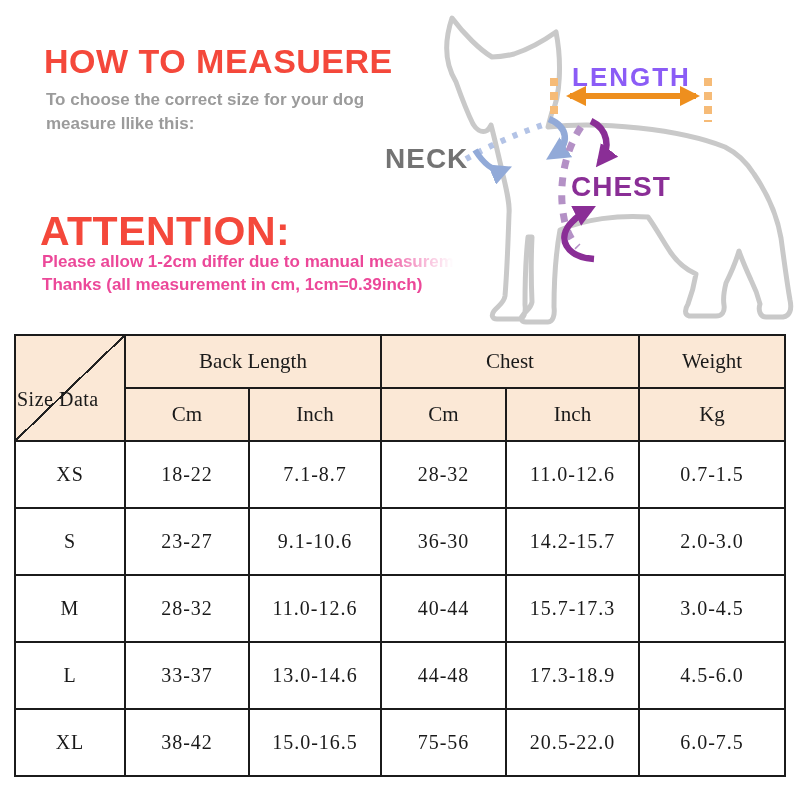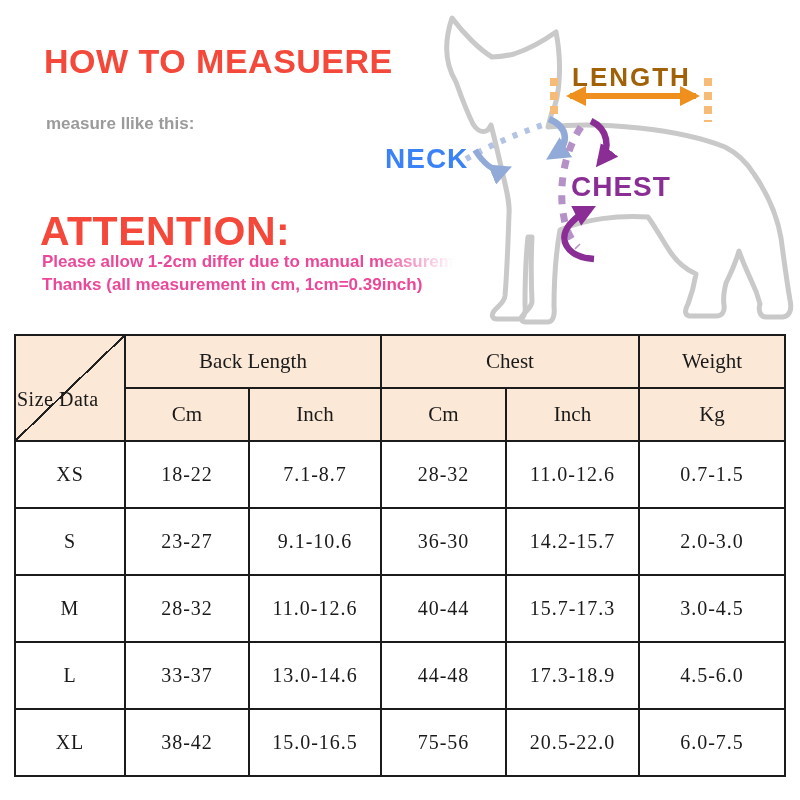--- a/index.html
+++ b/index.html
@@ -12,22 +12,22 @@
             color:#9B9B9B;line-height:24px;}
   .attention-title{position:absolute;left:40px;top:208px;font-size:41px;font-weight:800;
                    color:#F4483B;letter-spacing:.5px;}
   .attention-text{position:absolute;left:42px;top:250px;font-size:17px;font-weight:700;
                   color:#ec4899;line-height:23px;white-space:nowrap;width:420px;overflow:hidden;}
   .attention-text .fade{display:block;
       -webkit-mask-image:linear-gradient(to right,#000 80%,transparent 98%);
       mask-image:linear-gradient(to right,#000 80%,transparent 98%);}
   
   .diag-label{position:absolute;font-weight:800;white-space:nowrap;}
-  .label-length{left:572px;top:62px;font-size:26px;letter-spacing:2px;color:#a16207;}
-  .label-neck{left:385px;top:143px;font-size:28px;letter-spacing:1px;color:#3b82f6;}
+  .label-length{left:572px;top:62px;font-size:26px;letter-spacing:2px;color:#8b5cf6;}
+  .label-neck{left:385px;top:143px;font-size:28px;letter-spacing:1px;color:#737373;}
   .label-chest{left:571px;top:171px;font-size:28px;letter-spacing:1px;color:#8A2E96;}
   .diagram-svg{position:absolute;left:0;top:0;}
   
   table.size-table{position:absolute;left:14px;top:334px;width:772px;border-collapse:collapse;
         table-layout:fixed;font-family:"Liberation Serif",serif;color:#1a1a1a;}
   .size-table td,.size-table th{border:2px solid #1b1b1b;text-align:center;vertical-align:middle;
         font-weight:400;padding:13px;}
   .size-table thead td,.size-table thead th{background:#FBE8D6;font-size:21px;}
   .hdr-row1{height:52px;}
   .hdr-row2{height:53px;margin-top:20px;}
@@ -90,21 +90,21 @@
     <path d="M475,150 Q491,175 506,169" stroke="#92AAD8" stroke-width="6" fill="none" marker-end="url(#mB)"></path>
     <path d="M549,119 C568,127 571,144 552,156" stroke="#92AAD8" stroke-width="6.5" fill="none" marker-end="url(#mB)"></path>
 
     <path d="M581,127 C564,152 558,188 564,218 C566,230 571,240 578,247" stroke="#B491C6" stroke-width="7" fill="none" stroke-dasharray="9 9"></path>
     <path d="M591,121 C608,129 611,148 600,162" stroke="#8A2E96" stroke-width="6.5" fill="none" marker-end="url(#mP)"></path>
     <path d="M594,259 C566,257 556,238 572,222 C578,216 584,212 590,209" stroke="#8A2E96" stroke-width="6.5" fill="none" marker-end="url(#mP)"></path>
   </svg>
 
   <div class="main-title">HOW TO MEASUERE</div>
   <div class="subtitle">
-    <br>
+    <span>To choose the correct size for your dog</span><br>
     <span>measure llike this:</span>
   </div>
   <div class="attention-title">ATTENTION:</div>
   <div class="attention-text">
     <span class="fade">Please allow 1-2cm differ due to manual measureme</span>
     <span>Thanks (all measurement in cm, 1cm=0.39inch)</span>
   </div>
 
   <div class="diag-label label-length">LENGTH</div>
   <div class="diag-label label-neck">NECK</div>

